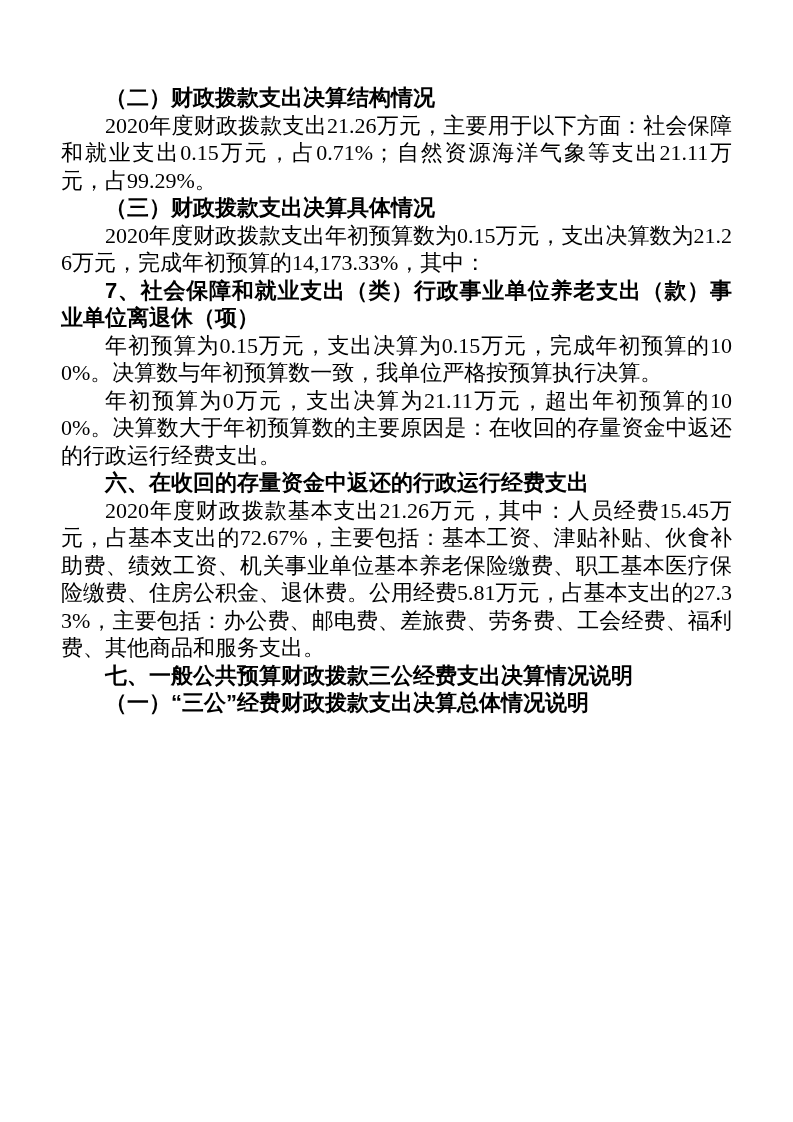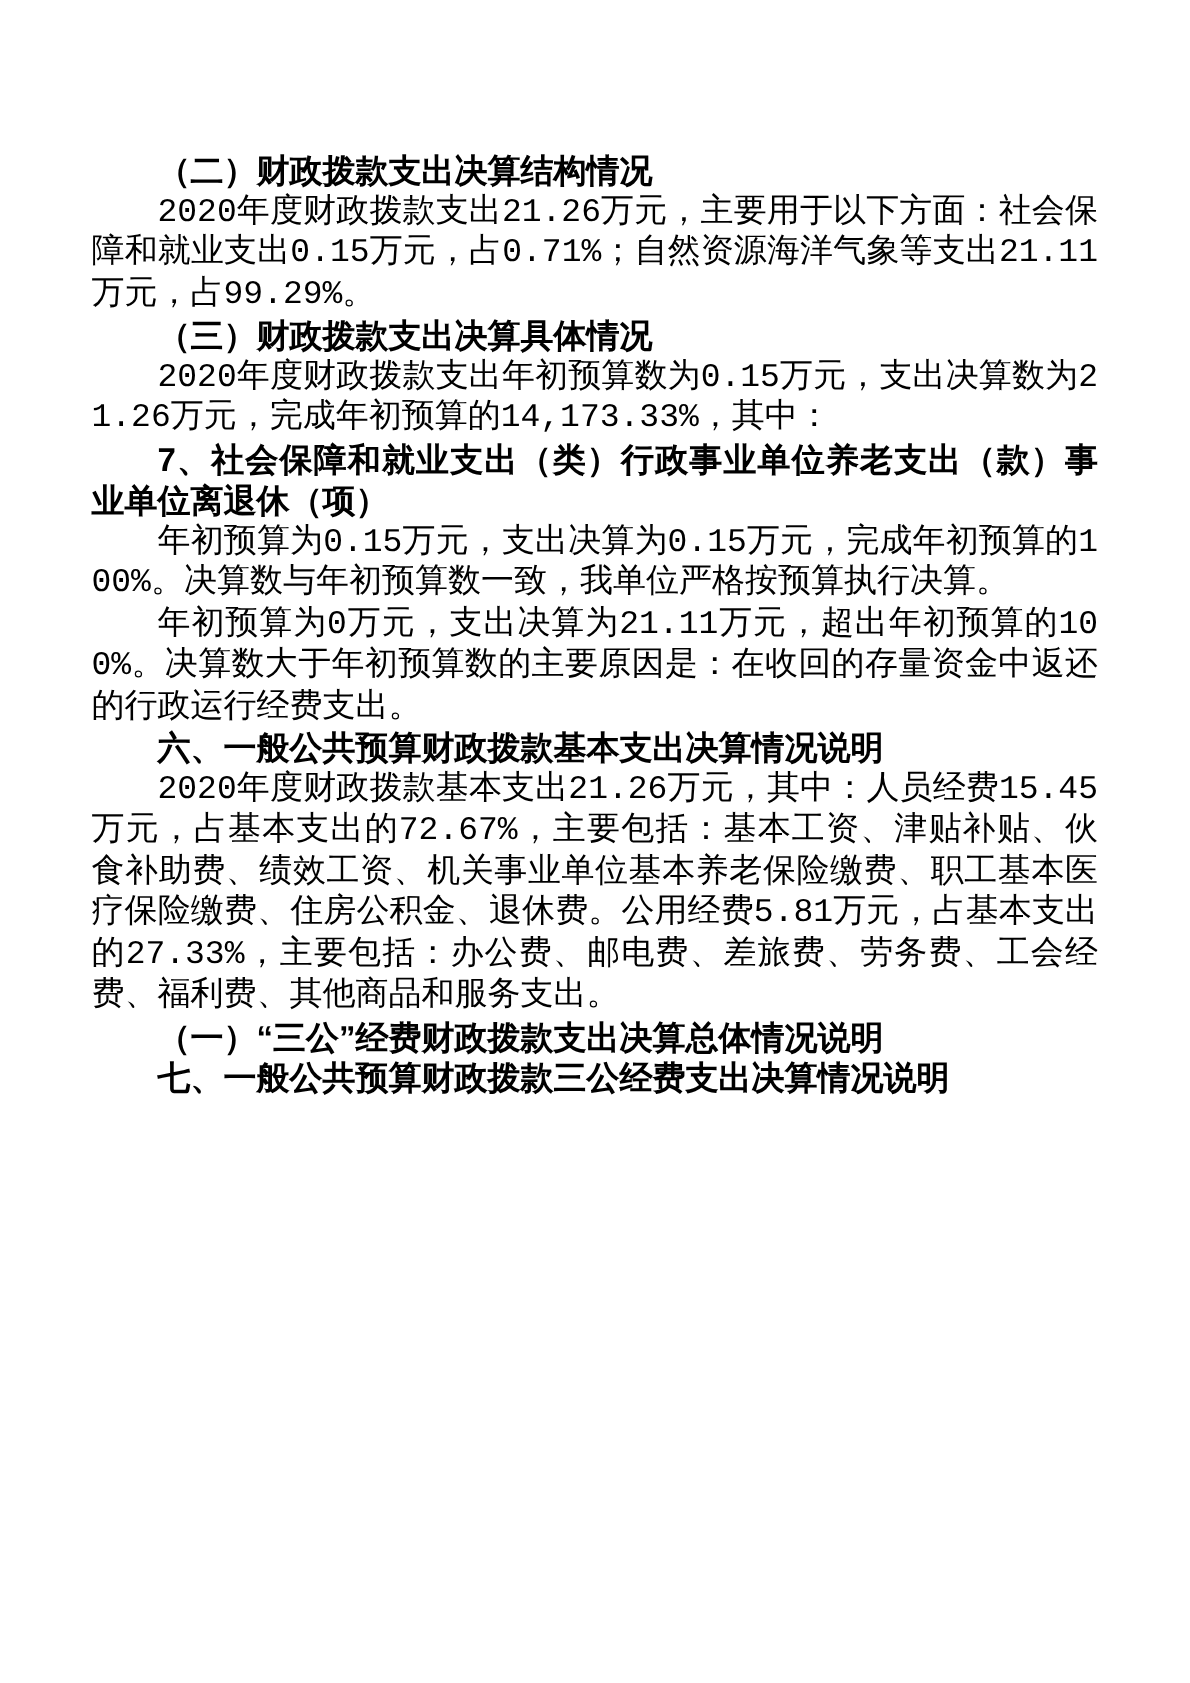--- a/index.html
+++ b/index.html
@@ -9,48 +9,48 @@
   body {
     width: 793px;
     height: 1122px;
     background: #ffffff;
     position: relative;
     overflow: hidden;
   }
   .page {
     position: absolute;
     left: 61px;
-    top: 100px;
+    top: 84px;
     width: 671px;
   }
   .block {
     margin: 0;
     color: #000000;
     font-size: 22px;
     line-height: 27.5px;
     text-align: justify;
     text-indent: 2em;
     word-break: break-all;
   }
   .para {
-    font-family: Liberation Mono, monospace;
+    font-family: Liberation Serif, serif;
   }
   .heading {
     font-family: "Liberation Sans", "DejaVu Sans", sans-serif;
     font-weight: bold;
   }
 </style>
 </head>
 <body>
 
 <div class="page">
   <div class="block heading">（二）财政拨款支出决算结构情况</div>
   <div class="block para">2020年度财政拨款支出21.26万元，主要用于以下方面：社会保障和就业支出0.15万元，占0.71%；自然资源海洋气象等支出21.11万元，占99.29%。</div>
   <div class="block heading">（三）财政拨款支出决算具体情况</div>
   <div class="block para">2020年度财政拨款支出年初预算数为0.15万元，支出决算数为21.26万元，完成年初预算的14,173.33%，其中：</div>
   <div class="block heading">7、社会保障和就业支出（类）行政事业单位养老支出（款）事业单位离退休（项）</div>
   <div class="block para">年初预算为0.15万元，支出决算为0.15万元，完成年初预算的100%。决算数与年初预算数一致，我单位严格按预算执行决算。</div>
   <div class="block para">年初预算为0万元，支出决算为21.11万元，超出年初预算的100%。决算数大于年初预算数的主要原因是：在收回的存量资金中返还的行政运行经费支出。</div>
-  <div class="block heading">六、一般公共预算财政拨款基本支出决算情况说明</div>
+  <div class="block heading">六、在收回的存量资金中返还的行政运行经费支出</div>
   <div class="block para">2020年度财政拨款基本支出21.26万元，其中：人员经费15.45万元，占基本支出的72.67%，主要包括：基本工资、津贴补贴、伙食补助费、绩效工资、机关事业单位基本养老保险缴费、职工基本医疗保险缴费、住房公积金、退休费。公用经费5.81万元，占基本支出的27.33%，主要包括：办公费、邮电费、差旅费、劳务费、工会经费、福利费、其他商品和服务支出。</div>
+  <div class="block heading">七、一般公共预算财政拨款三公经费支出决算情况说明</div>
   <div class="block heading">（一）“三公”经费财政拨款支出决算总体情况说明</div>
-  <div class="block heading">七、一般公共预算财政拨款三公经费支出决算情况说明</div>
 </div>
 
 </body></html>

